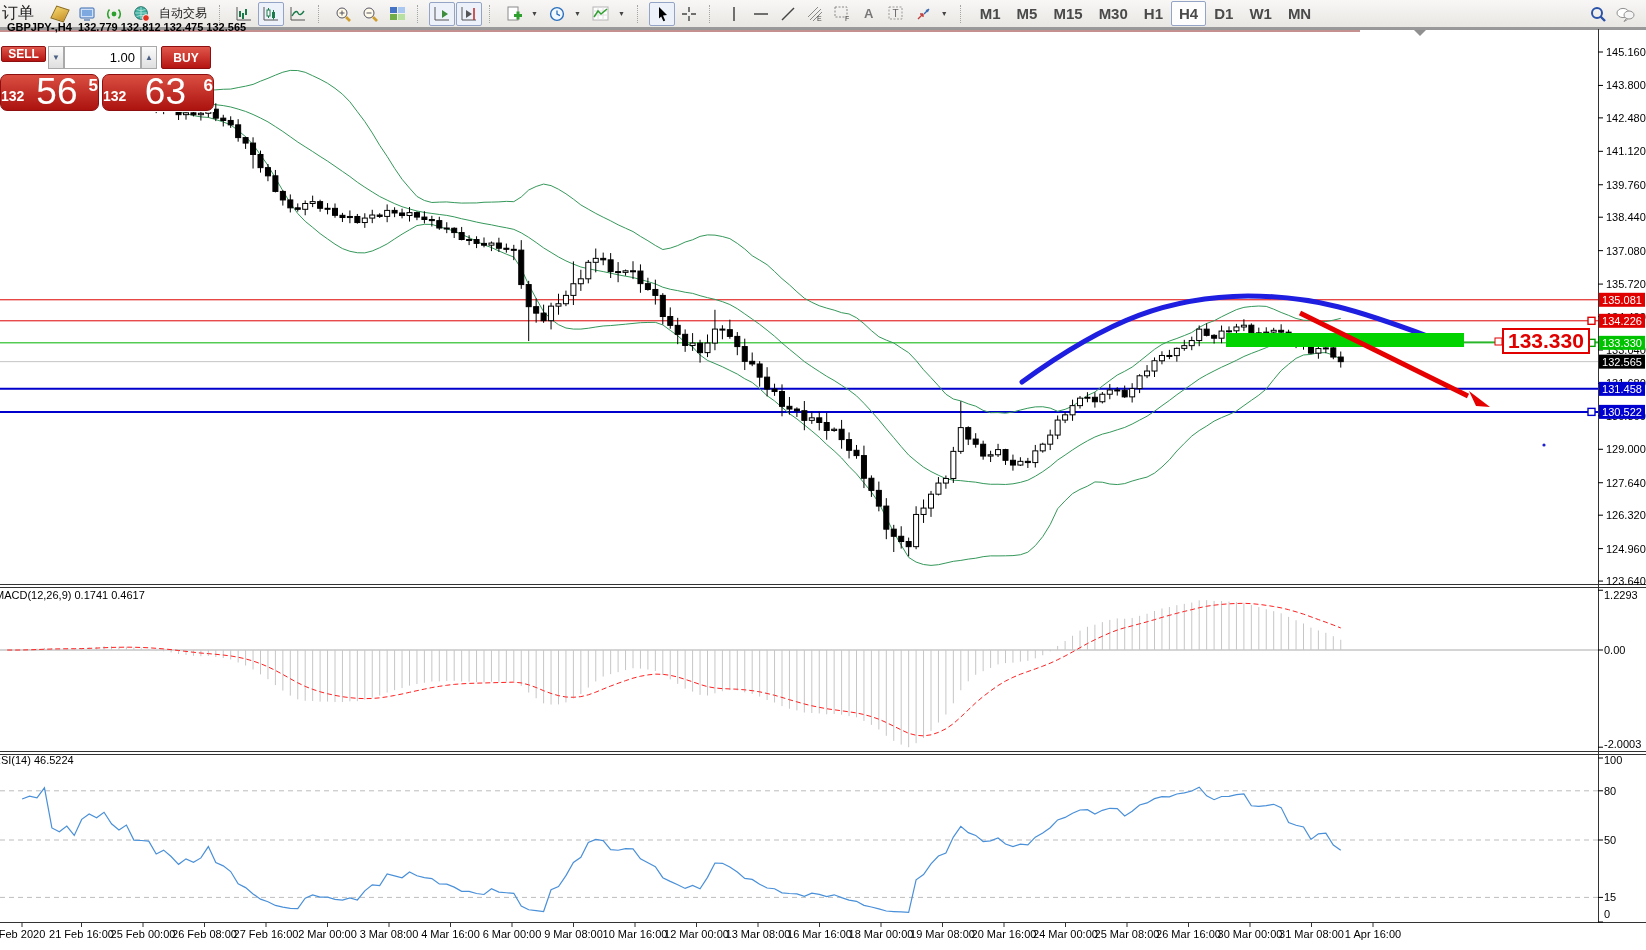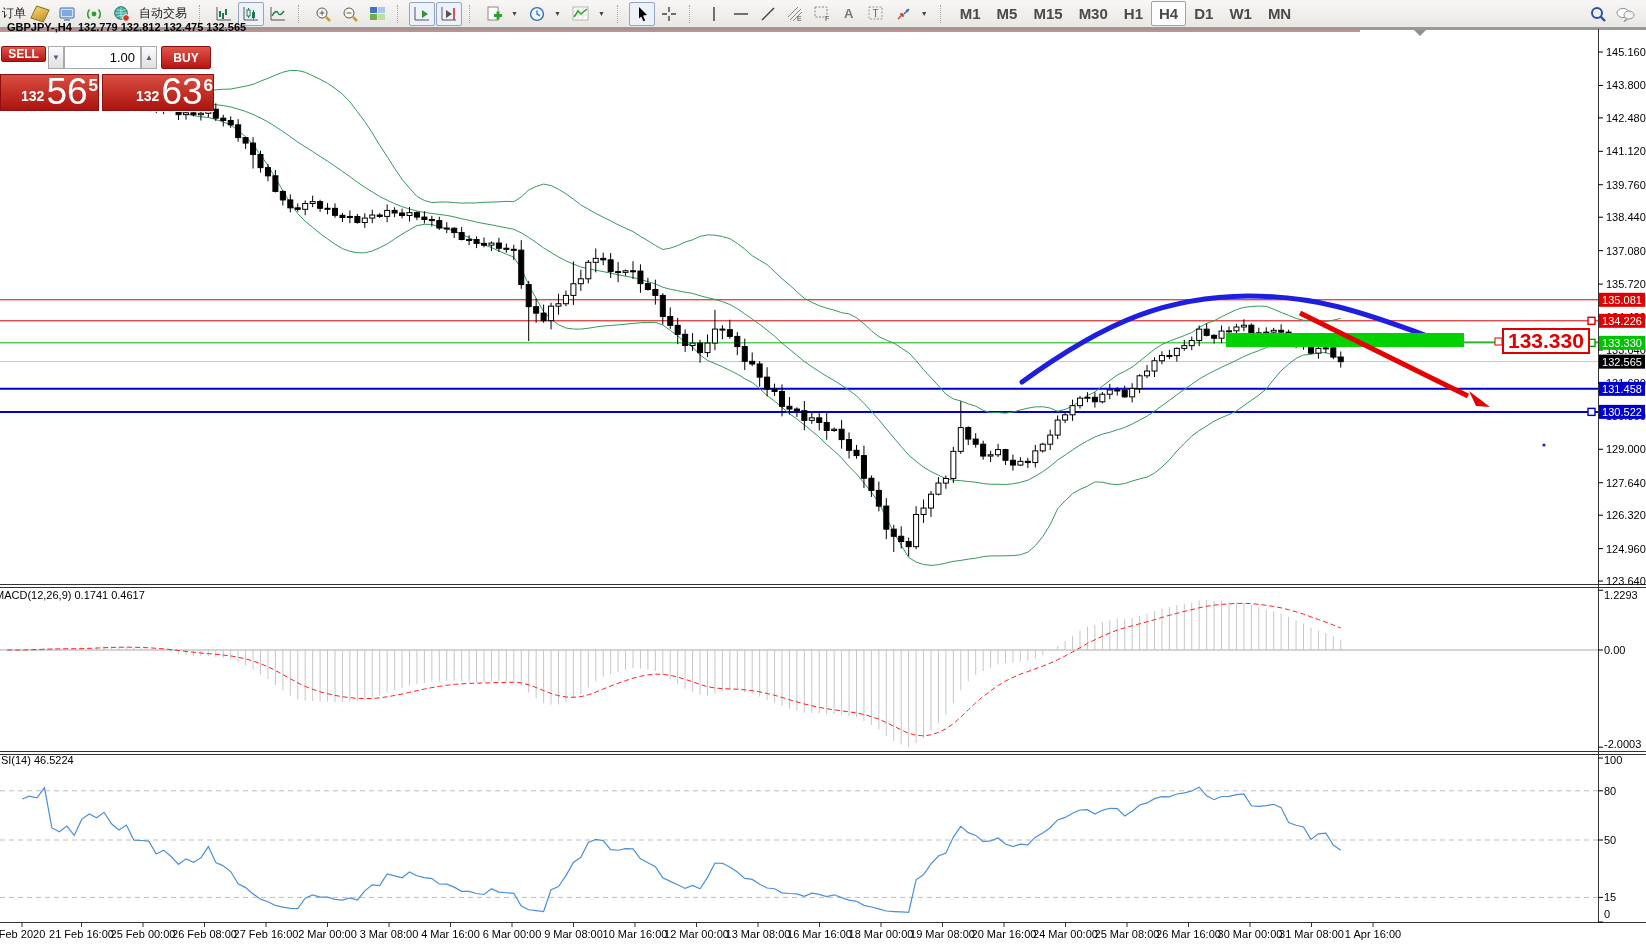--- a/index.html
+++ b/index.html
@@ -2,21 +2,21 @@
 <html><head>
 <meta charset="utf-8">
 <style>
   html,body{margin:0;padding:0;background:#fff}
   #app{position:relative;width:1646px;height:950px;overflow:hidden;background:#fff;
        font-family:"Liberation Sans",sans-serif;-webkit-font-smoothing:none}
   
   .toolbar{position:absolute;left:0;top:0;width:1646px;height:28px;box-sizing:border-box;
     display:flex;align-items:center;gap:1px;padding-left:2px;
     background:linear-gradient(#f8f7f6,#e9e7e3);border-bottom:1px solid #9a9a9a}
-  .tb-label{font-size:12px;color:#222;margin-right:0;white-space:nowrap}
+  .tb-label{font-size:16px;color:#222;margin-right:12px;white-space:nowrap}
   .tbi{width:24px;height:22px;display:flex;align-items:center;justify-content:center;
     border:1px solid transparent;border-radius:2px;flex:0 0 auto}
   .tbi.wide{width:auto;padding:0 4px;gap:8px}
   .tbi.pressed{border-color:#94a4c6;background:#edf2fa}
   .caret{font-size:7px;color:#444;margin-left:1px}
   .sep{width:6px;height:18px;border-left:1px dotted #a5a5a5;margin:0 4px 0 6px;flex:0 0 auto}
   .tf{font-size:15px;font-weight:bold;color:#4a4a4a;padding:3px 7px;border:1px solid transparent;
       border-radius:2px;flex:0 0 auto}
   .tf.pressed{border-color:#94a4c6;background:#fdfdfd}
   .gold{width:12px;height:12px;transform:rotate(18deg) skewX(-8deg);
@@ -26,22 +26,22 @@
   .ohlc{position:absolute;left:7px;top:21px;font-size:11px;font-weight:bold;color:#000;white-space:pre}
   .ind-label{position:absolute;font-size:11px;color:#000;white-space:nowrap}
   .qp{position:absolute;left:0;top:45px;width:214px;height:66px}
   .qp>div{position:absolute;box-sizing:border-box}
   .rbtn{background:linear-gradient(#e0564a,#b51511);border:1px solid #8e0f0f;border-radius:2px;
     color:#fff;font-weight:bold;font-size:12px;display:flex;align-items:center;justify-content:center}
   .spinbtn{background:linear-gradient(#fbfbfb,#dfdfdf);border:1px solid #a9a9a9;color:#4d6185;
     font-size:8px;display:flex;align-items:center;justify-content:center}
   .vol{background:#fff;border:1px solid #a9a9a9;font-size:13px;color:#000;
     display:flex;align-items:center;justify-content:flex-end;padding-right:5px}
-  .tile{background:linear-gradient(#da4e41,#ac130f);border:1px solid #8e0f0f;border-radius:0;color:#fff;
-    display:flex;align-items:flex-end;justify-content:flex-end;padding-bottom:3px}
+  .tile{background:linear-gradient(#da4e41,#ac130f);border:1px solid #8e0f0f;border-radius:7px;color:#fff;
+    display:flex;align-items:flex-end;justify-content:space-between;padding-bottom:3px}
   .t-small{font-size:14px;font-weight:bold;line-height:1;margin:0 2px 4px 0}
   .t-big{font-size:37px;font-weight:normal;line-height:.8}
   .t-sup{font-size:17px;font-weight:bold;line-height:1;margin:2px 0 0 1px;align-self:flex-start}
   .turning{position:absolute;left:1408px;top:252px;font-size:31px;font-weight:bold;letter-spacing:1px;
     color:#00de38;text-shadow:2px 2px 0 #7c1414;white-space:nowrap}
   .callout{position:absolute;left:1502px;top:328px;background:#fff;border:2px solid #e00000;
     color:#e00000;font-size:21px;font-weight:bold;line-height:22px;padding:0 4px;white-space:nowrap}
   svg text{font-family:"Liberation Sans",sans-serif}
 </style>
 </head>

